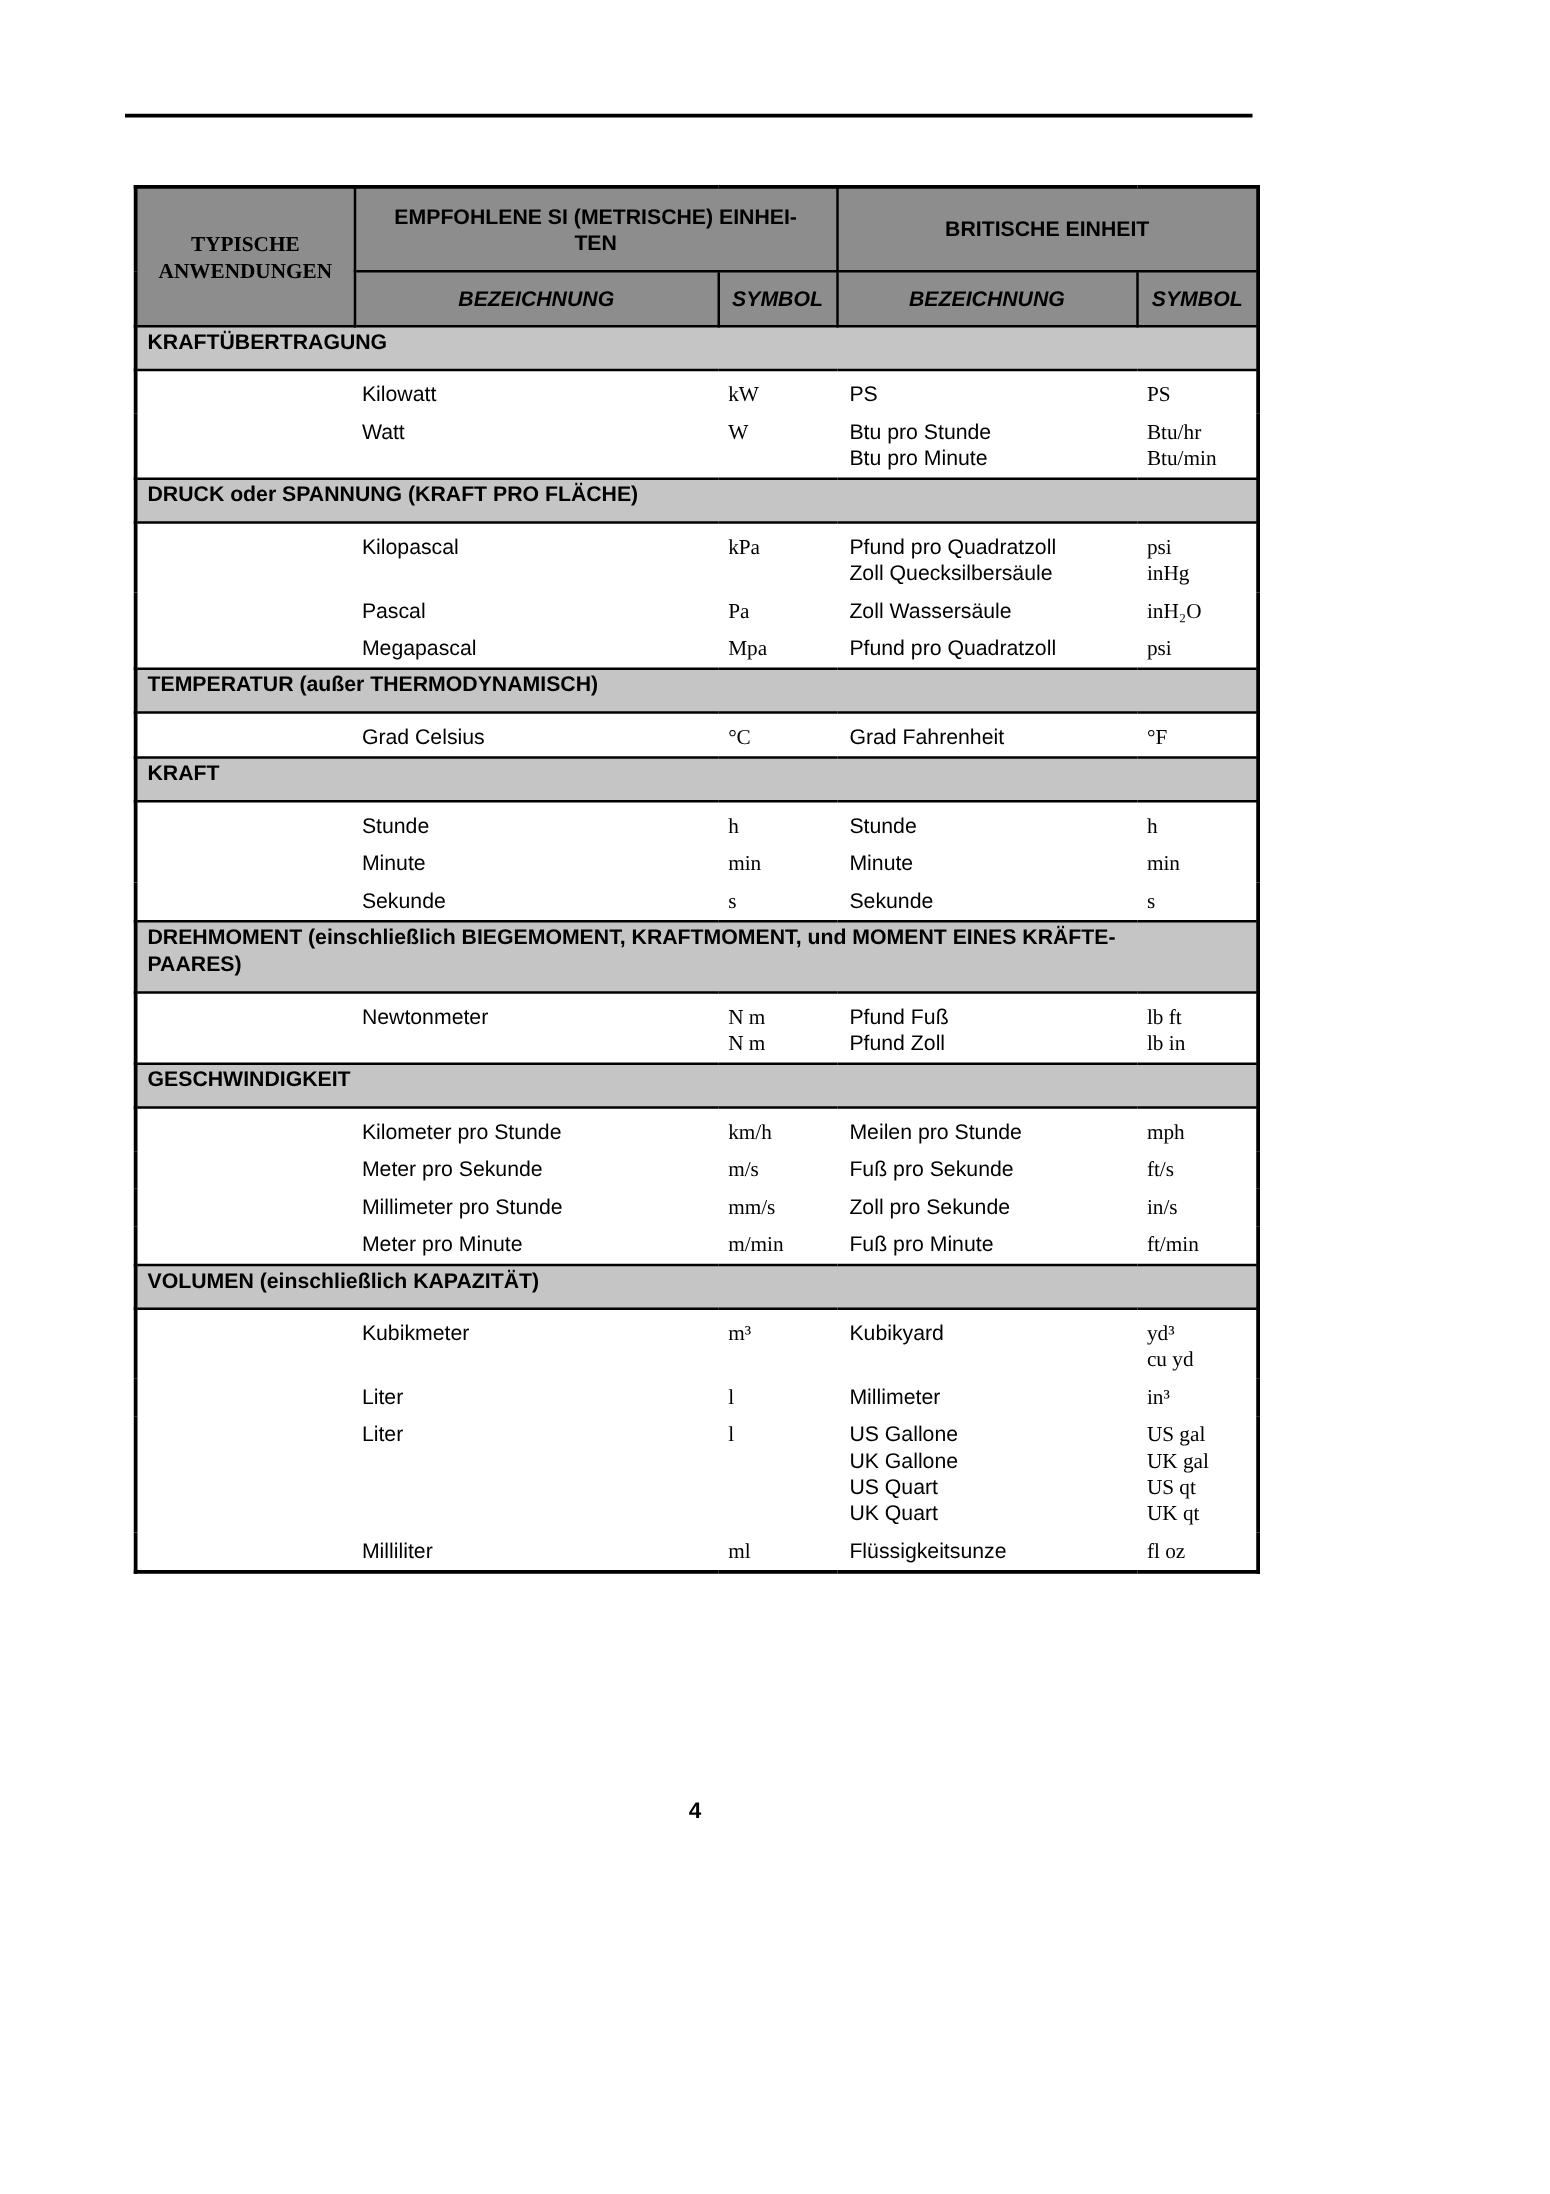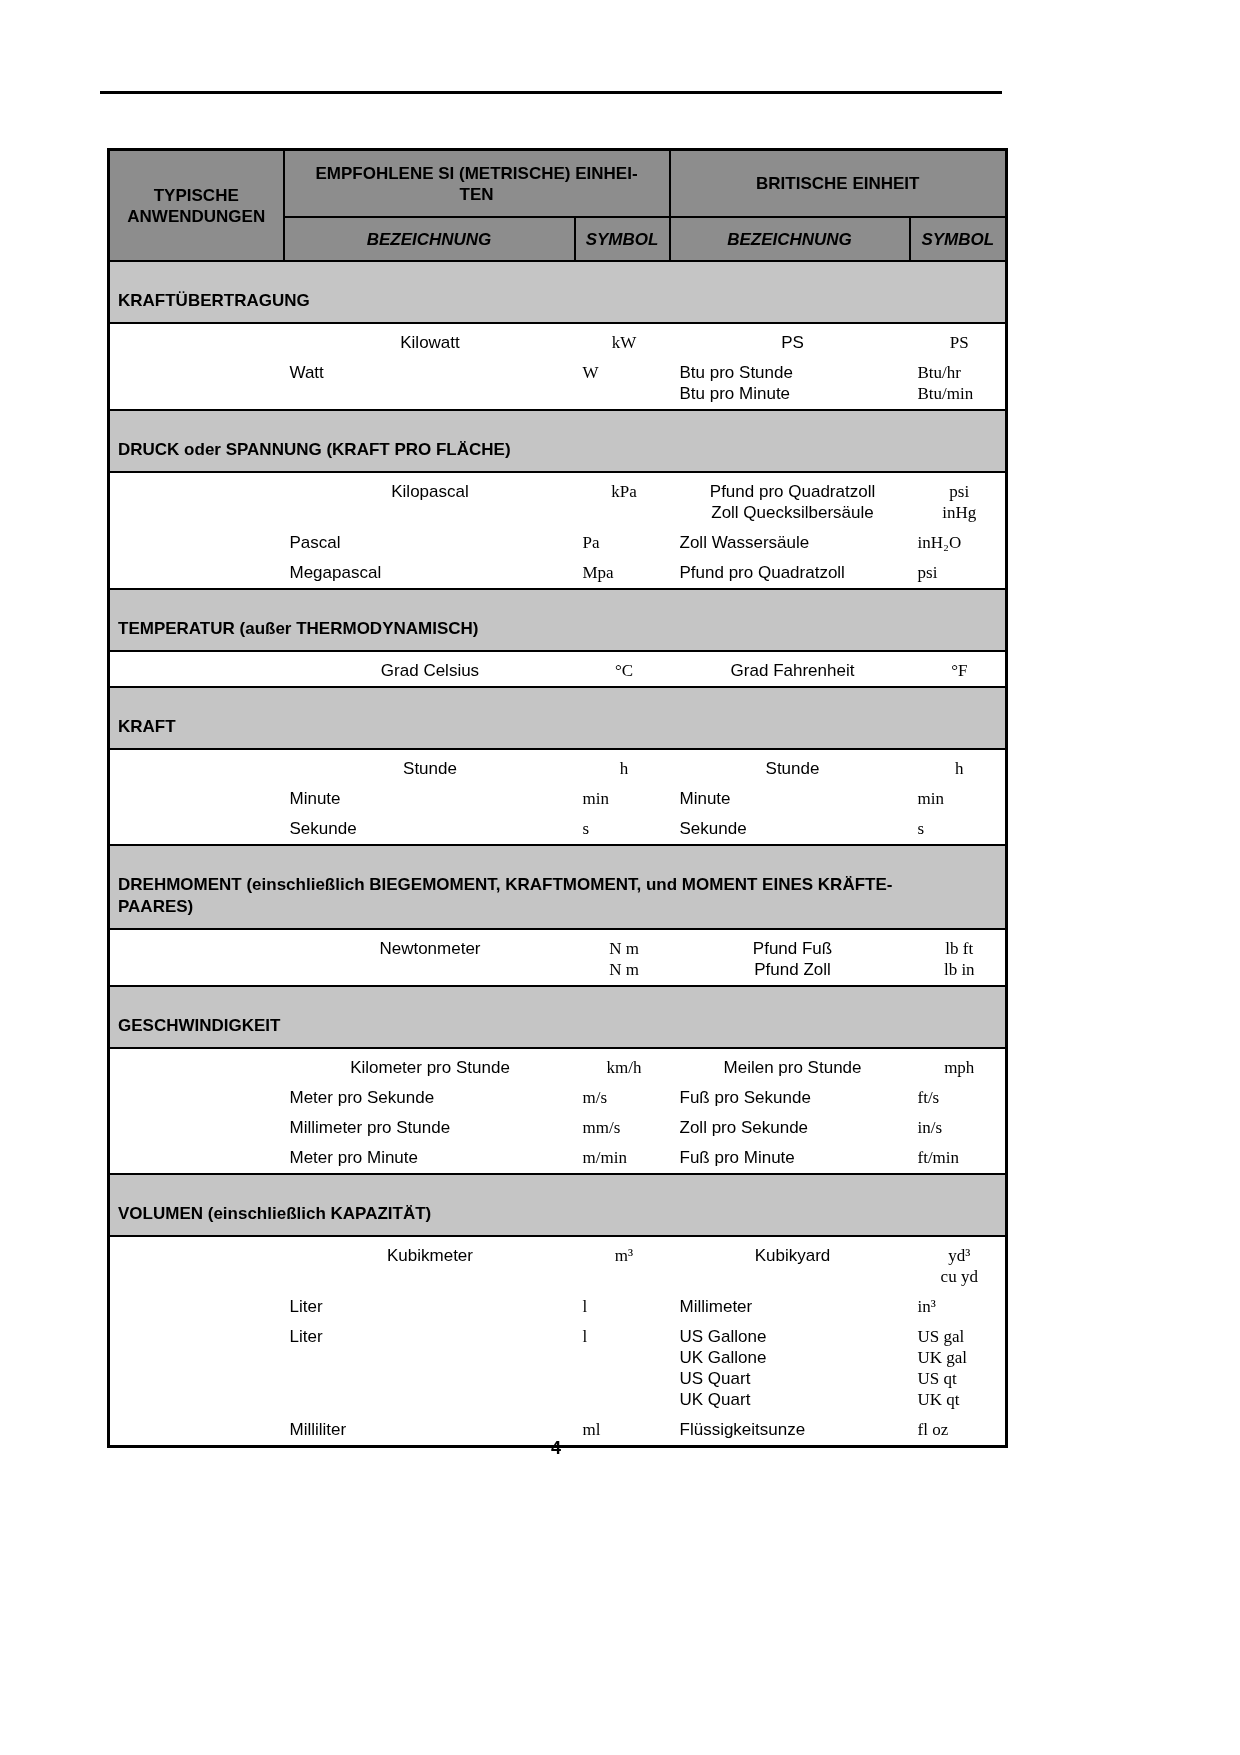--- a/index.html
+++ b/index.html
@@ -36,39 +36,40 @@
     border: 2px solid #000000;
     font-weight: bold;
     font-size: 17px;
     line-height: 21px;
     text-align: center;
     padding: 4px 6px;
     white-space: pre-line;
   }
   th.col-app {
     vertical-align: middle;
+    font-family: Liberation Serif, serif;
   }
   th.group {
     height: 57px;
     vertical-align: middle;
   }
   th.sub {
     height: 34px;
     vertical-align: middle;
     font-style: italic;
   }
   tr.section-row td {
     background: #c5c5c5;
     border-top: 2px solid #000000;
     border-bottom: 2px solid #000000;
     font-weight: bold;
     font-size: 17px;
     line-height: 22px;
     text-align: left;
-    padding: 28px 10px 10px 8px;
+    padding: 1px 10px 10px 8px;
     white-space: pre-line;
   }
   tr.data-row td {
     font-size: 17px;
     line-height: 21px;
     vertical-align: top;
     text-align: left;
     padding: 4px 4px 5px 6px;
     white-space: pre-line;
     background: #ffffff;
@@ -76,21 +77,20 @@
   tr.data-row td.cell-si-symbol,
   tr.data-row td.cell-br-symbol {
     padding-left: 8px;
     font-family: Liberation Serif, serif;
   }
   tr.data-row td.cell-br-name {
     padding-left: 10px;
   }
   tr.data-row.first td {
     padding-top: 8px;
-    text-align: center;
   }
   .page-number {
     position: absolute;
     left: 107px;
     top: 1438px;
     width: 898px;
     text-align: center;
     font-weight: bold;
     font-size: 18px;
   }

